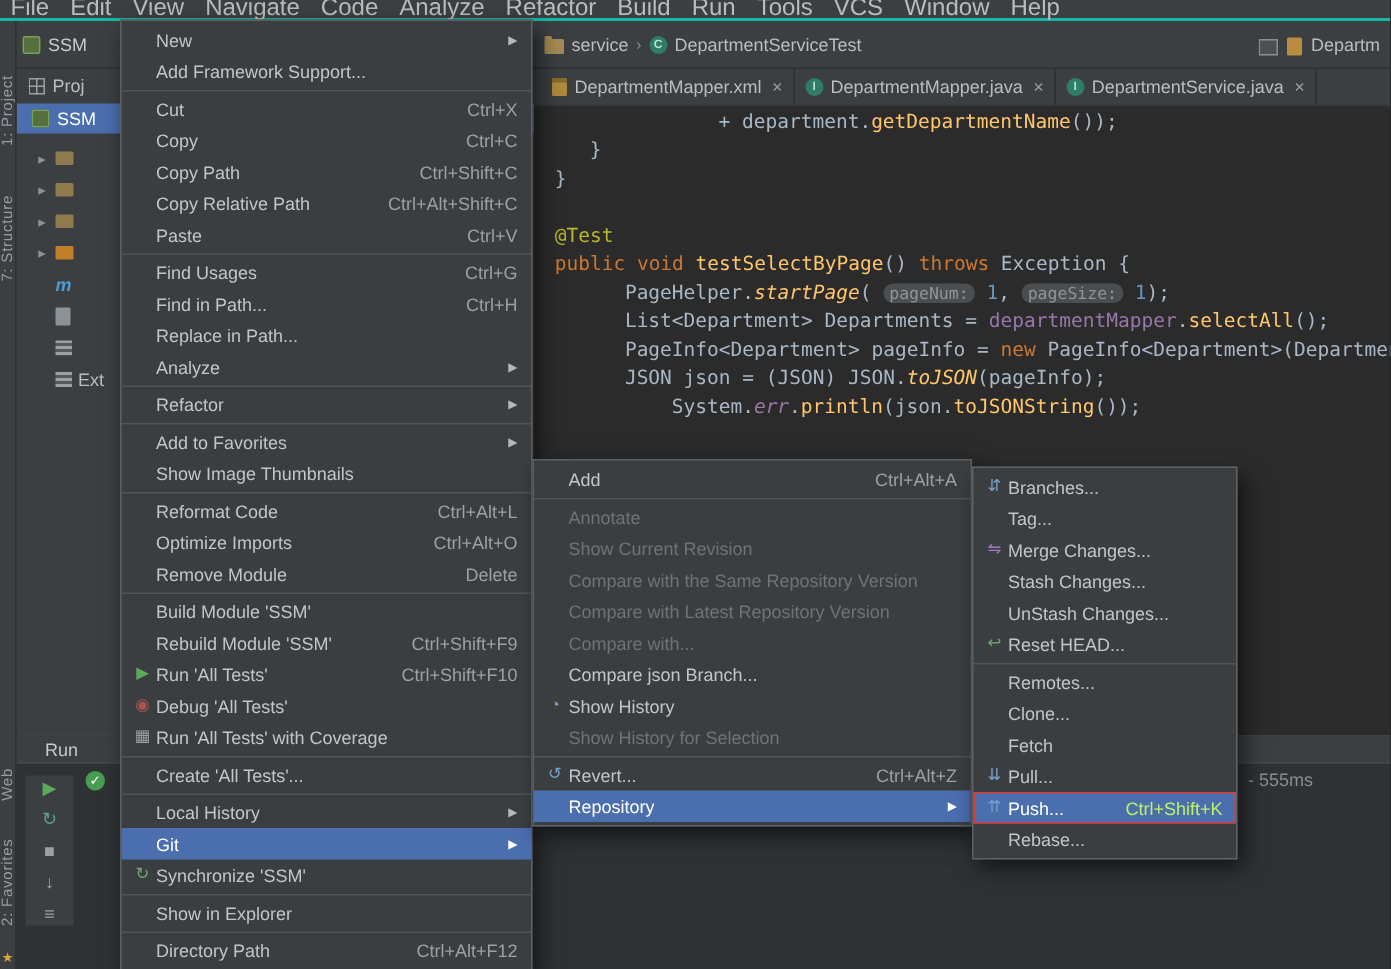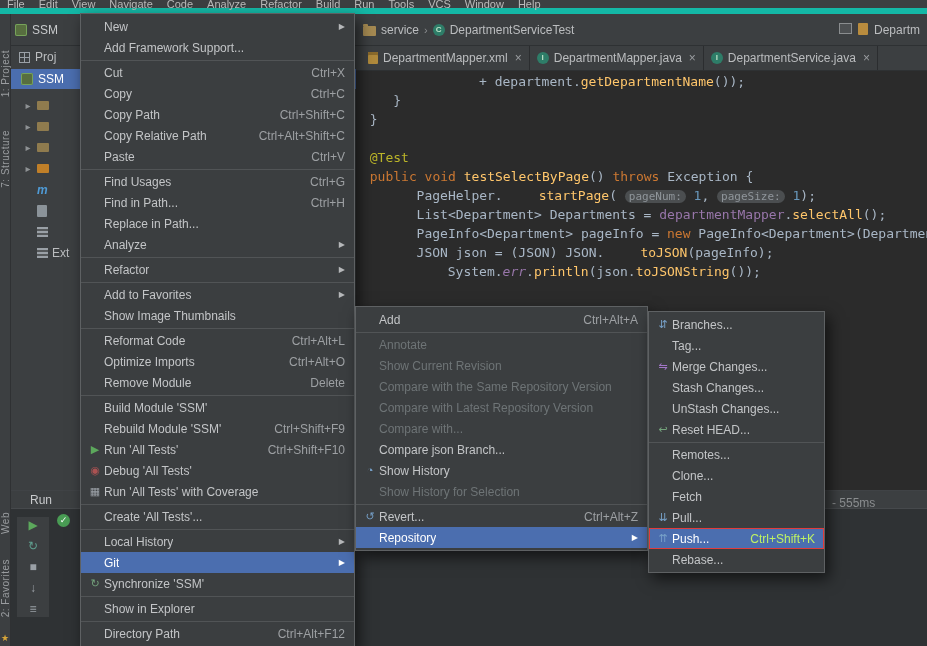--- a/index.html
+++ b/index.html
@@ -2,21 +2,21 @@
 <html><head>
 <meta charset="utf-8">
 <style>
   *{box-sizing:border-box;margin:0;padding:0;}
   body{margin:0;background:#1e1e1e;}
   .ide{position:relative;width:927px;height:646px;background:#2b2b2b;overflow:hidden;
        font-family:"Liberation Sans",sans-serif;color:#bbbbbb;}
 
   
   .menubar{position:absolute;left:0;top:0;right:0;height:14px;background:#3c3f41;
-           border-bottom:6px solid #14b8a6;display:flex;align-items:center;font-size:11px;
+           border-bottom:2px solid #14b8a6;display:flex;align-items:center;font-size:16px;
            color:#bbbbbb;z-index:3;}
   .mb-item{padding:0 7px;line-height:14px;}
 
   
   .stripe-left{position:absolute;left:0;top:14px;bottom:0;width:11px;background:#3c3f41;
                border-right:1px solid #2f3133;z-index:4;}
   .vlabel{position:absolute;left:0;width:11px;writing-mode:vertical-rl;transform:rotate(180deg);
           font-size:10px;color:#9a9da0;letter-spacing:.5px;white-space:nowrap;}
   .stripe-star{position:absolute;left:1px;bottom:3px;color:#d8a639;font-size:9px;}
 
@@ -28,21 +28,21 @@
   .icon-module{width:12px;height:12px;border-radius:2px;background:#576e3f;
                box-shadow:inset 0 0 0 1px #76a35a;}
   .nav-crumbs{position:absolute;left:352px;top:9px;display:flex;align-items:center;gap:5px;
               font-size:12px;color:#bbbdbf;}
   .crumb-sep{color:#8a8d8f;font-size:11px;}
   .icon-folder{width:13px;height:10px;background:#a58a52;border-radius:1px;position:relative;margin-top:2px;}
   .icon-folder::before{content:"";position:absolute;left:0;top:-2px;width:5px;height:2px;
                        background:#a58a52;border-radius:1px 1px 0 0;}
   .icon-class{width:12px;height:12px;border-radius:50%;background:#2e7d68;color:#bde3c8;
               font-size:8px;line-height:12px;text-align:center;font-weight:bold;}
-  .nav-right{position:absolute;left:828px;top:9px;display:flex;align-items:flex-start;gap:6px;
+  .nav-right{position:absolute;left:828px;top:9px;display:flex;align-items:flex-end;gap:6px;
              font-size:12px;color:#bbbdbf;}
   .icon-winbox{width:13px;height:11px;background:#4d5052;box-shadow:inset 0 0 0 1px #8a8d8f;}
   .icon-filetab{width:10px;height:12px;background:#b98c3e;border-radius:1px;}
 
   
   .proj-panel{position:absolute;left:11px;top:46px;width:345px;bottom:156px;background:#3c3f41;
               z-index:1;font-size:12px;color:#bbbdbf;}
   .proj-header{height:22px;display:flex;align-items:center;gap:5px;padding-left:8px;color:#bcbec0;}
   .icon-grid{width:11px;height:11px;box-shadow:inset 0 0 0 1px #9aa0a6;
              background:linear-gradient(#9aa0a6,#9aa0a6) 5px 0/1px 11px no-repeat,
@@ -72,38 +72,38 @@
 
   
   .editor{position:absolute;left:356px;top:71px;right:0;bottom:0;background:#2b2b2b;z-index:0;}
   .code{padding:1px 0 0 6px;font-family:"DejaVu Sans Mono",monospace;font-size:13px;
         line-height:19px;white-space:pre;}
   .code-line{height:19px;}
   .c-plain{color:#a9b7c6;}
   .c-kw{color:#cc7832;}
   .c-ann{color:#bbb529;}
   .c-method{color:#ffc66b;}
-  .c-smethod{color:#ffc66b;margin-left:36px;}
+  .c-smethod{color:#ffc66b;font-style:italic;}
   .c-field{color:#9876aa;}
   .c-sfield{color:#9876aa;font-style:italic;}
   .c-num{color:#6897bb;}
   .c-hint{background:#4b4e50;color:#8f959a;border-radius:7px;padding:0 4px;font-size:11px;}
 
   
   .run-panel{position:absolute;left:11px;right:0;top:490px;bottom:0;background:#2f3234;
              border-top:1px solid #404346;z-index:2;font-size:12px;}
   .run-header{height:18px;border-bottom:1px solid #46494c;display:flex;align-items:center;
               padding-left:19px;background:#3c3f41;}
   .run-tab{color:#c8cacc;}
   .run-toolbar{position:absolute;left:6px;top:26px;width:32px;display:flex;flex-direction:column;
                align-items:center;gap:9px;background:#3c3f41;padding:2px 0;}
   .rt-icon{font-size:12px;line-height:1;}
   .run-check{position:absolute;left:46px;top:23px;width:13px;height:13px;border-radius:50%;
              background:#499C54;color:#fff;font-size:9px;line-height:13px;text-align:center;}
-  .run-duration{position:absolute;left:821px;top:5px;color:#8a8d8f;}
+  .run-duration{position:absolute;left:821px;top:22px;color:#8a8d8f;}
 
   
   .popup{position:absolute;background:#3b3e40;border:1px solid #5e6163;
          box-shadow:4px 6px 14px rgba(0,0,0,.6);padding:2px 0;font-size:12px;color:#c3c5c7;}
   .menu-main{left:80px;top:13px;width:275px;z-index:10;}
   .menu-git{left:355px;top:306px;width:293px;z-index:11;}
   .menu-repo{left:648px;top:311px;width:177px;z-index:12;}
   .menu-row{height:21px;display:flex;align-items:center;padding:0 9px 0 5px;white-space:nowrap;}
   .menu-row.sel{background:#4b6eaf;color:#ffffff;}
   .menu-row.dis{color:#6e7476;}

